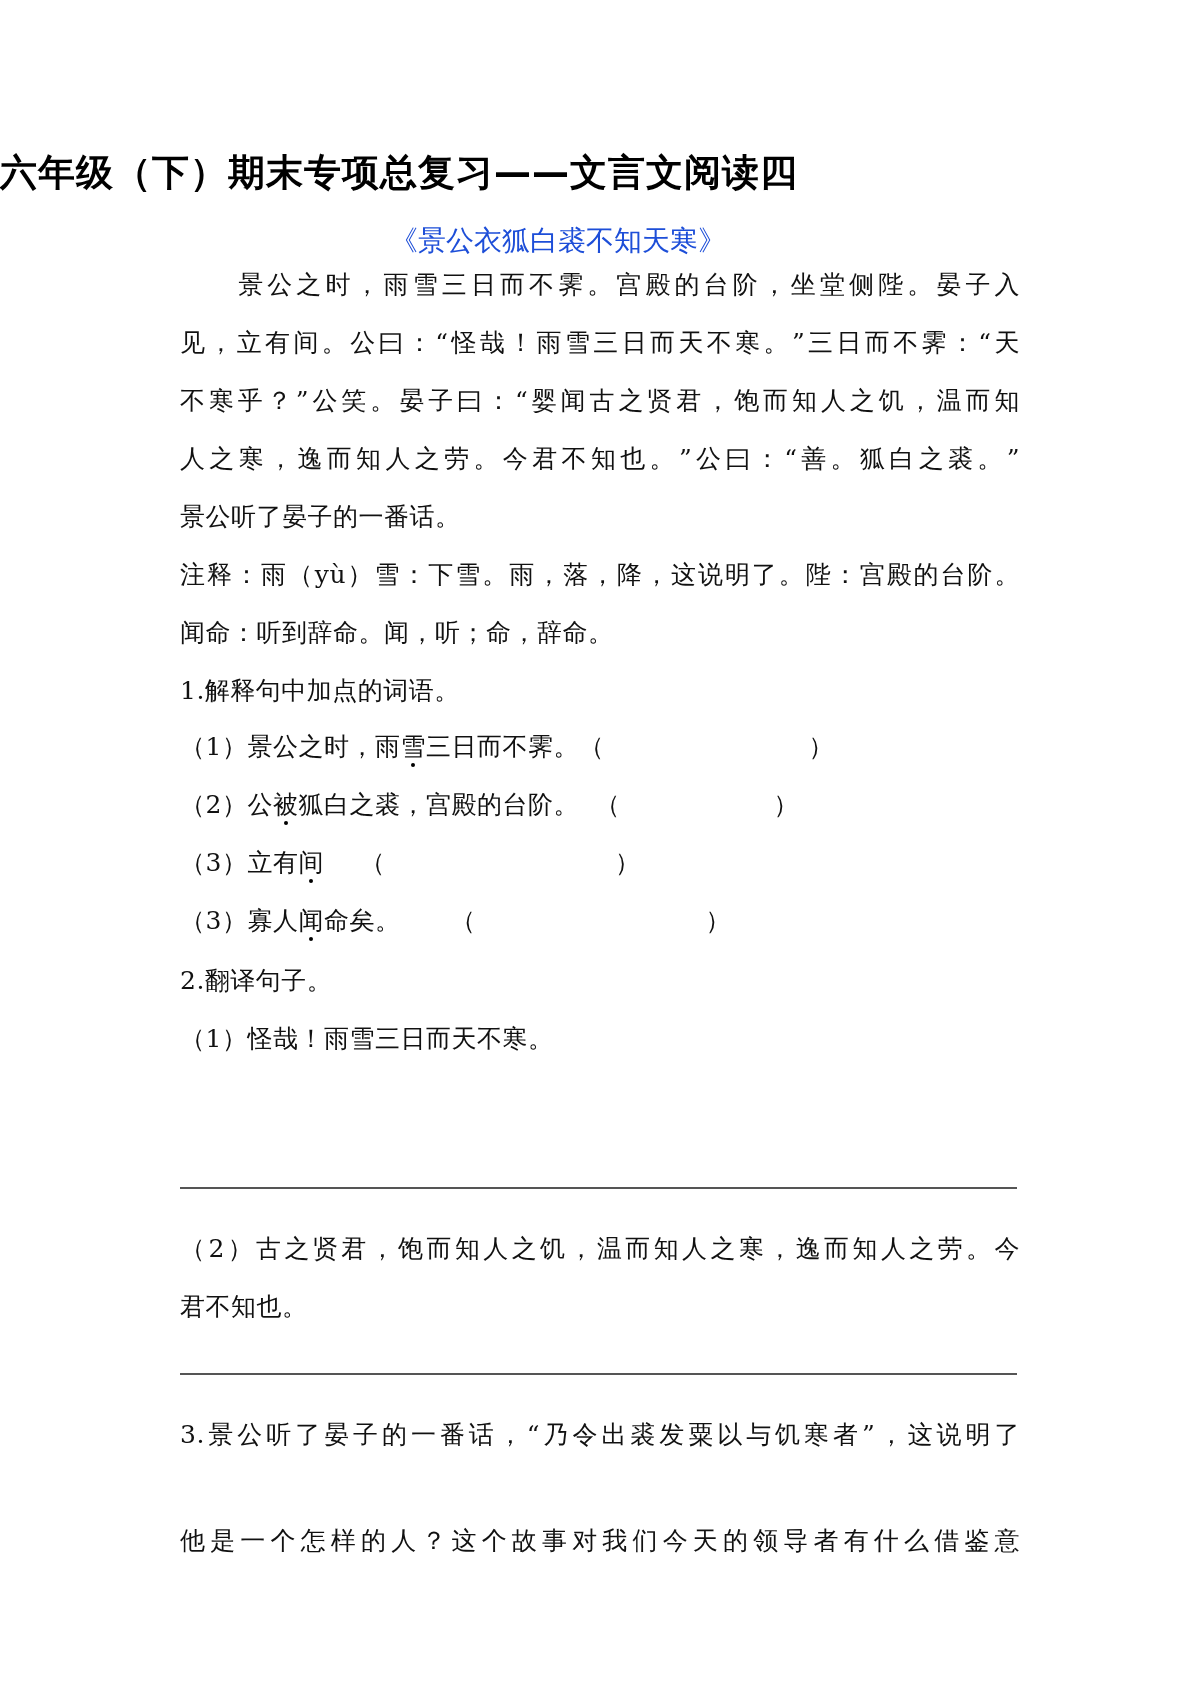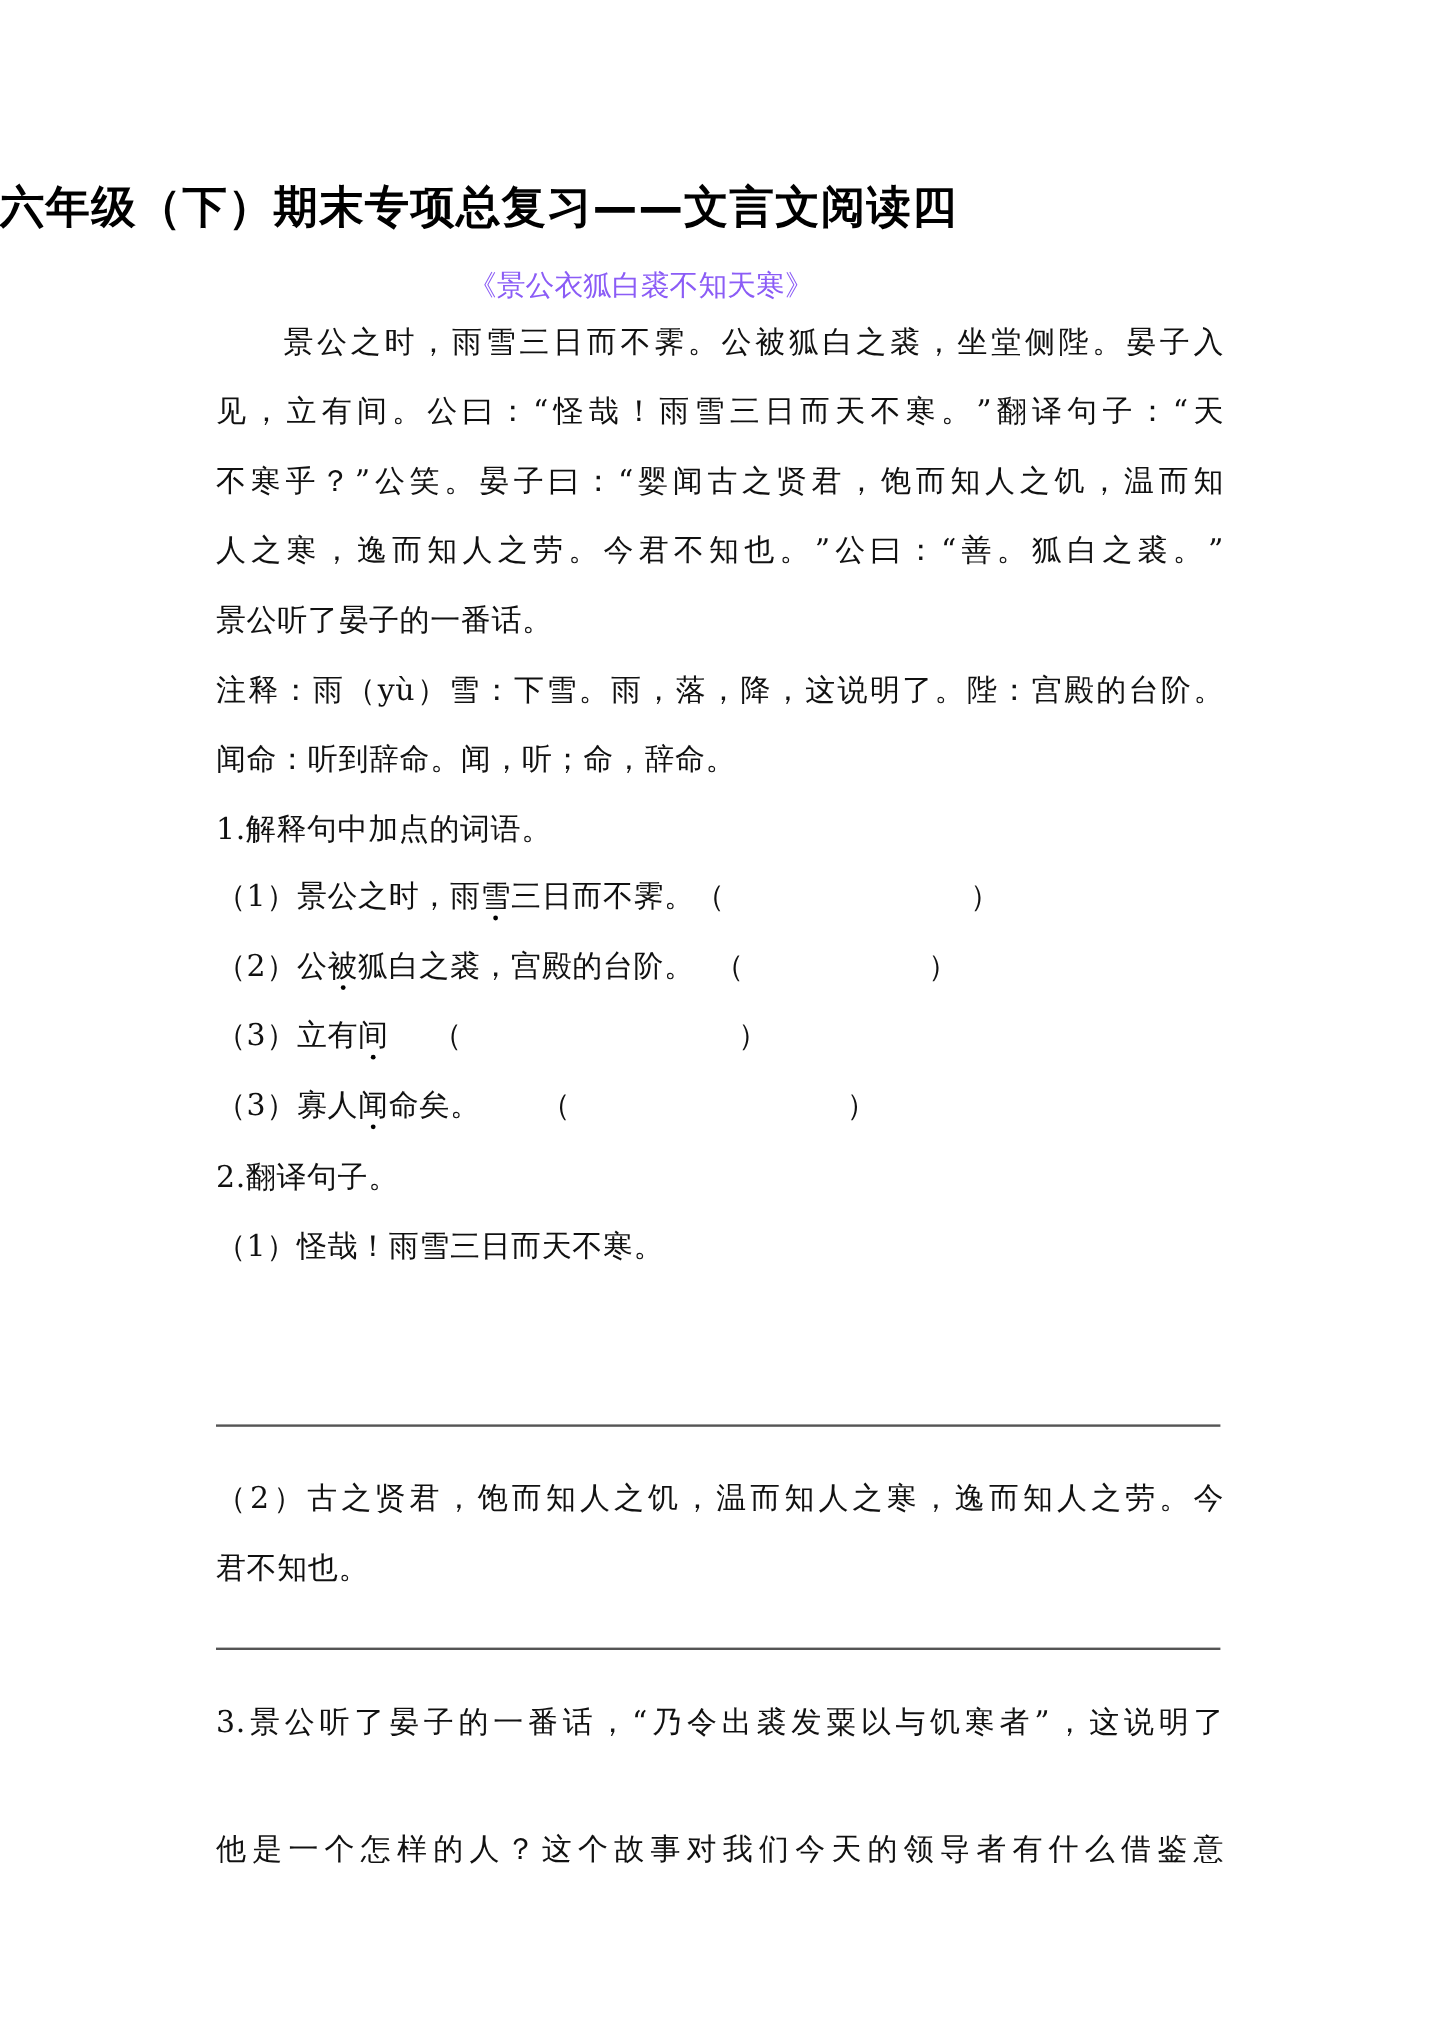--- a/index.html
+++ b/index.html
@@ -6,21 +6,21 @@
   body {
     width: 1191px; height: 1684px; position: relative; overflow: hidden;
     font-family: "DejaVu Serif", "Liberation Serif", serif; color: #111;
   }
   .title {
     position: absolute; left: 0; width: 1191px; top: 148px;
     text-align: left; font-family: "DejaVu Sans", sans-serif;
     font-weight: bold; font-size: 37px; letter-spacing: 1px; color: #000;
   }
   .subtitle {
-    position: absolute; left: 390px; top: 222px; font-size: 24px; color: #8b5cf6;
+    position: absolute; left: 390px; top: 222px; font-size: 28px; color: #1d4ed8;
   }
   .line {
     position: absolute; left: 180px; width: 840px; font-size: 25px;
     white-space: nowrap; letter-spacing: 0.5px;
   }
   .justify { text-align: justify; text-align-last: justify; }
   .dot { position: relative; }
   .dot::after {
     content: ""; position: absolute; left: 50%; bottom: -6px;
     width: 4px; height: 4px; margin-left: -2px; border-radius: 50%; background: #000;
@@ -28,22 +28,22 @@
   .rule {
     position: absolute; left: 180px; width: 837px; height: 2px; background: #555;
   }
 </style>
 </head>
 <body>
 
 <div class="title">六年级（下）期末专项总复习——文言文阅读四</div>
 <div class="subtitle">《景公衣狐白裘不知天寒》</div>
 
-<div class="line justify" style="top:268px">　　景公之时，雨雪三日而不霁。公被狐白之裘，坐堂侧陛。晏子入</div>
-<div class="line justify" style="top:326px">见，立有间。公曰：“怪哉！雨雪三日而天不寒。”翻译句子：“天</div>
+<div class="line justify" style="top:268px">　　景公之时，雨雪三日而不霁。宫殿的台阶，坐堂侧陛。晏子入</div>
+<div class="line justify" style="top:326px">见，立有间。公曰：“怪哉！雨雪三日而天不寒。”三日而不霁：“天</div>
 <div class="line justify" style="top:384px">不寒乎？”公笑。晏子曰：“婴闻古之贤君，饱而知人之饥，温而知</div>
 <div class="line justify" style="top:442px">人之寒，逸而知人之劳。今君不知也。”公曰：“善。狐白之裘。”</div>
 <div class="line" style="top:500px">景公听了晏子的一番话。</div>
 
 <div class="line justify" style="top:558px">注释：雨（yù）雪：下雪。雨，落，降，这说明了。陛：宫殿的台阶。</div>
 <div class="line" style="top:616px">闻命：听到辞命。闻，听；命，辞命。</div>
 
 <div class="line" style="top:674px">1.解释句中加点的词语。</div>
 
 <div class="line" style="top:730px">

